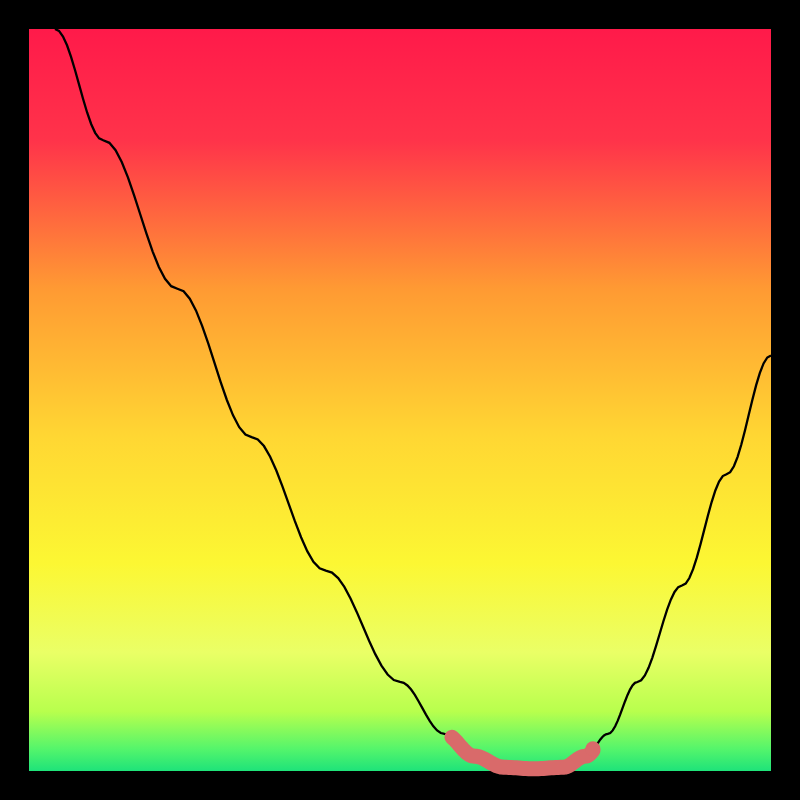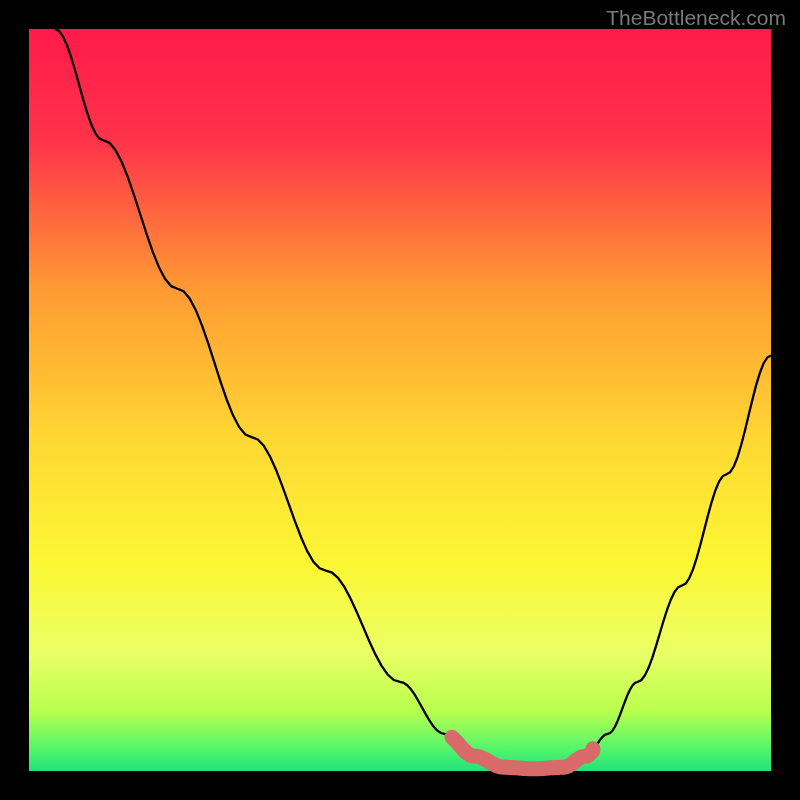--- a/index.html
+++ b/index.html
@@ -26,21 +26,20 @@
     z-index: 10;
   }
   svg {
     display: block;
   }
 </style>
 </head>
 <body>
 
 <div class="container">
-  <div class="watermark">TheBottleneck.com</div>
   <svg id="chart-svg" width="800" height="800">
       <defs>
         <linearGradient id="bg-grad" x1="0" y1="0" x2="0" y2="1">
           <stop offset="0%" stop-color="#ff1a4a"></stop>
           <stop offset="15%" stop-color="#ff334a"></stop>
           <stop offset="35%" stop-color="#ff9a33"></stop>
           <stop offset="55.00000000000001%" stop-color="#ffd733"></stop>
           <stop offset="72%" stop-color="#fcf733"></stop>
           <stop offset="84%" stop-color="#eaff66"></stop>
           <stop offset="92%" stop-color="#b8ff4d"></stop>

